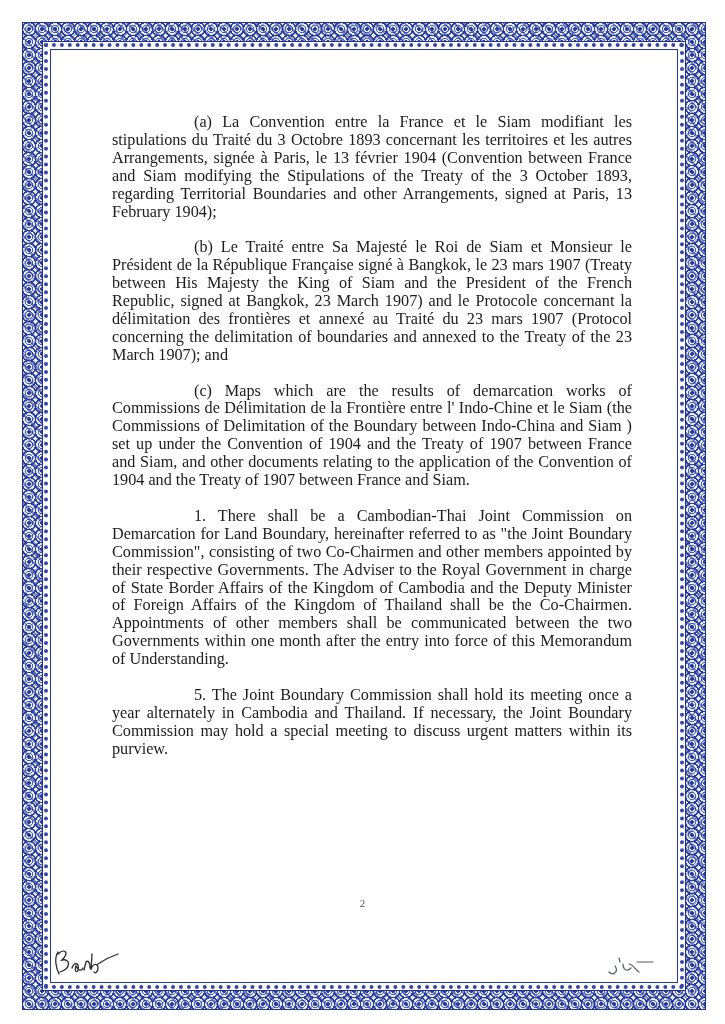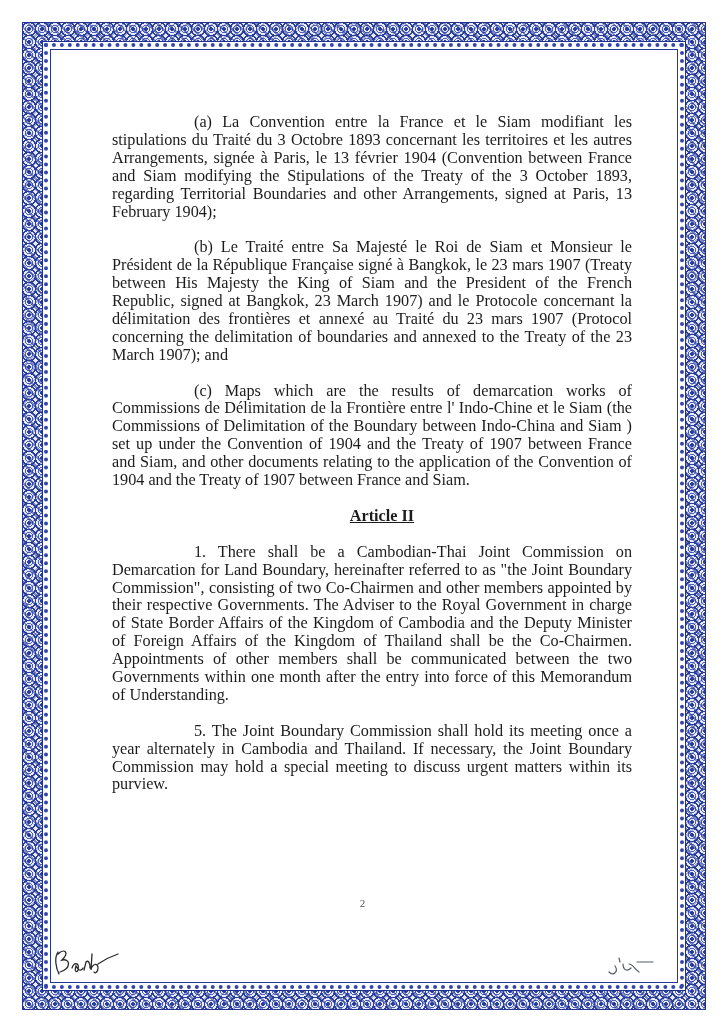--- a/index.html
+++ b/index.html
@@ -64,21 +64,20 @@
 <div class="frame-outer"></div>
 <div class="frame-line1"></div>
 <div class="frame-dots"></div>
 <div class="frame-line2"></div>
 
 <div class="page">
   <p class="para indent">(a)  La Convention entre la France et le Siam modifiant les stipulations du Traité du 3 Octobre 1893 concernant les territoires et les autres Arrangements, signée à Paris, le 13 février 1904 (Convention between France and Siam modifying the Stipulations of the Treaty of the 3 October 1893, regarding Territorial Boundaries and other Arrangements, signed at Paris, 13 February 1904);</p>
   <p class="para indent">(b)  Le Traité entre Sa Majesté le Roi de Siam et Monsieur le Président  de la République Française signé à Bangkok, le 23 mars 1907 (Treaty between His Majesty the King of Siam and the President of the French Republic, signed at Bangkok, 23 March 1907) and le Protocole concernant la délimitation des frontières  et annexé au Traité du 23 mars 1907 (Protocol concerning the delimitation of boundaries and annexed to the Treaty of the 23 March 1907); and</p>
   <p class="para indent">(c)  Maps which are the results of demarcation works of Commissions de Délimitation de la Frontière entre l' Indo-Chine et le Siam (the Commissions of Delimitation of the Boundary between Indo-China and Siam ) set up  under the Convention of 1904 and the Treaty of 1907 between France and Siam, and other documents relating to the application of the Convention of 1904 and the Treaty of 1907 between France and Siam.</p>
 
-  <div class="heading">Article II</div>
 
   <p class="para indent">1.  There shall be a Cambodian-Thai Joint Commission on Demarcation for Land Boundary, hereinafter referred to as "the Joint Boundary Commission", consisting of two Co-Chairmen and other members appointed by their respective Governments.  The Adviser to the Royal Government in charge of State Border Affairs of the Kingdom of Cambodia and the Deputy Minister of Foreign Affairs of the Kingdom of Thailand shall be the Co-Chairmen.  Appointments of other members shall be communicated between the two Governments within one month after the entry into force of this Memorandum of Understanding.</p>
   <p class="para indent">5.  The Joint Boundary Commission shall hold its meeting once a year alternately in Cambodia and Thailand.  If necessary, the Joint Boundary Commission may hold a special meeting to discuss urgent matters within its purview.</p>
 </div>
 
 <div class="page-number">2</div>
 
 <div class="sig sig-left">
   <svg viewBox="0 0 70 36">
     <path d="M8 8 C4 14, 6 24, 9 30 M8 10 C14 4, 20 8, 12 16 C20 14, 22 24, 10 28

